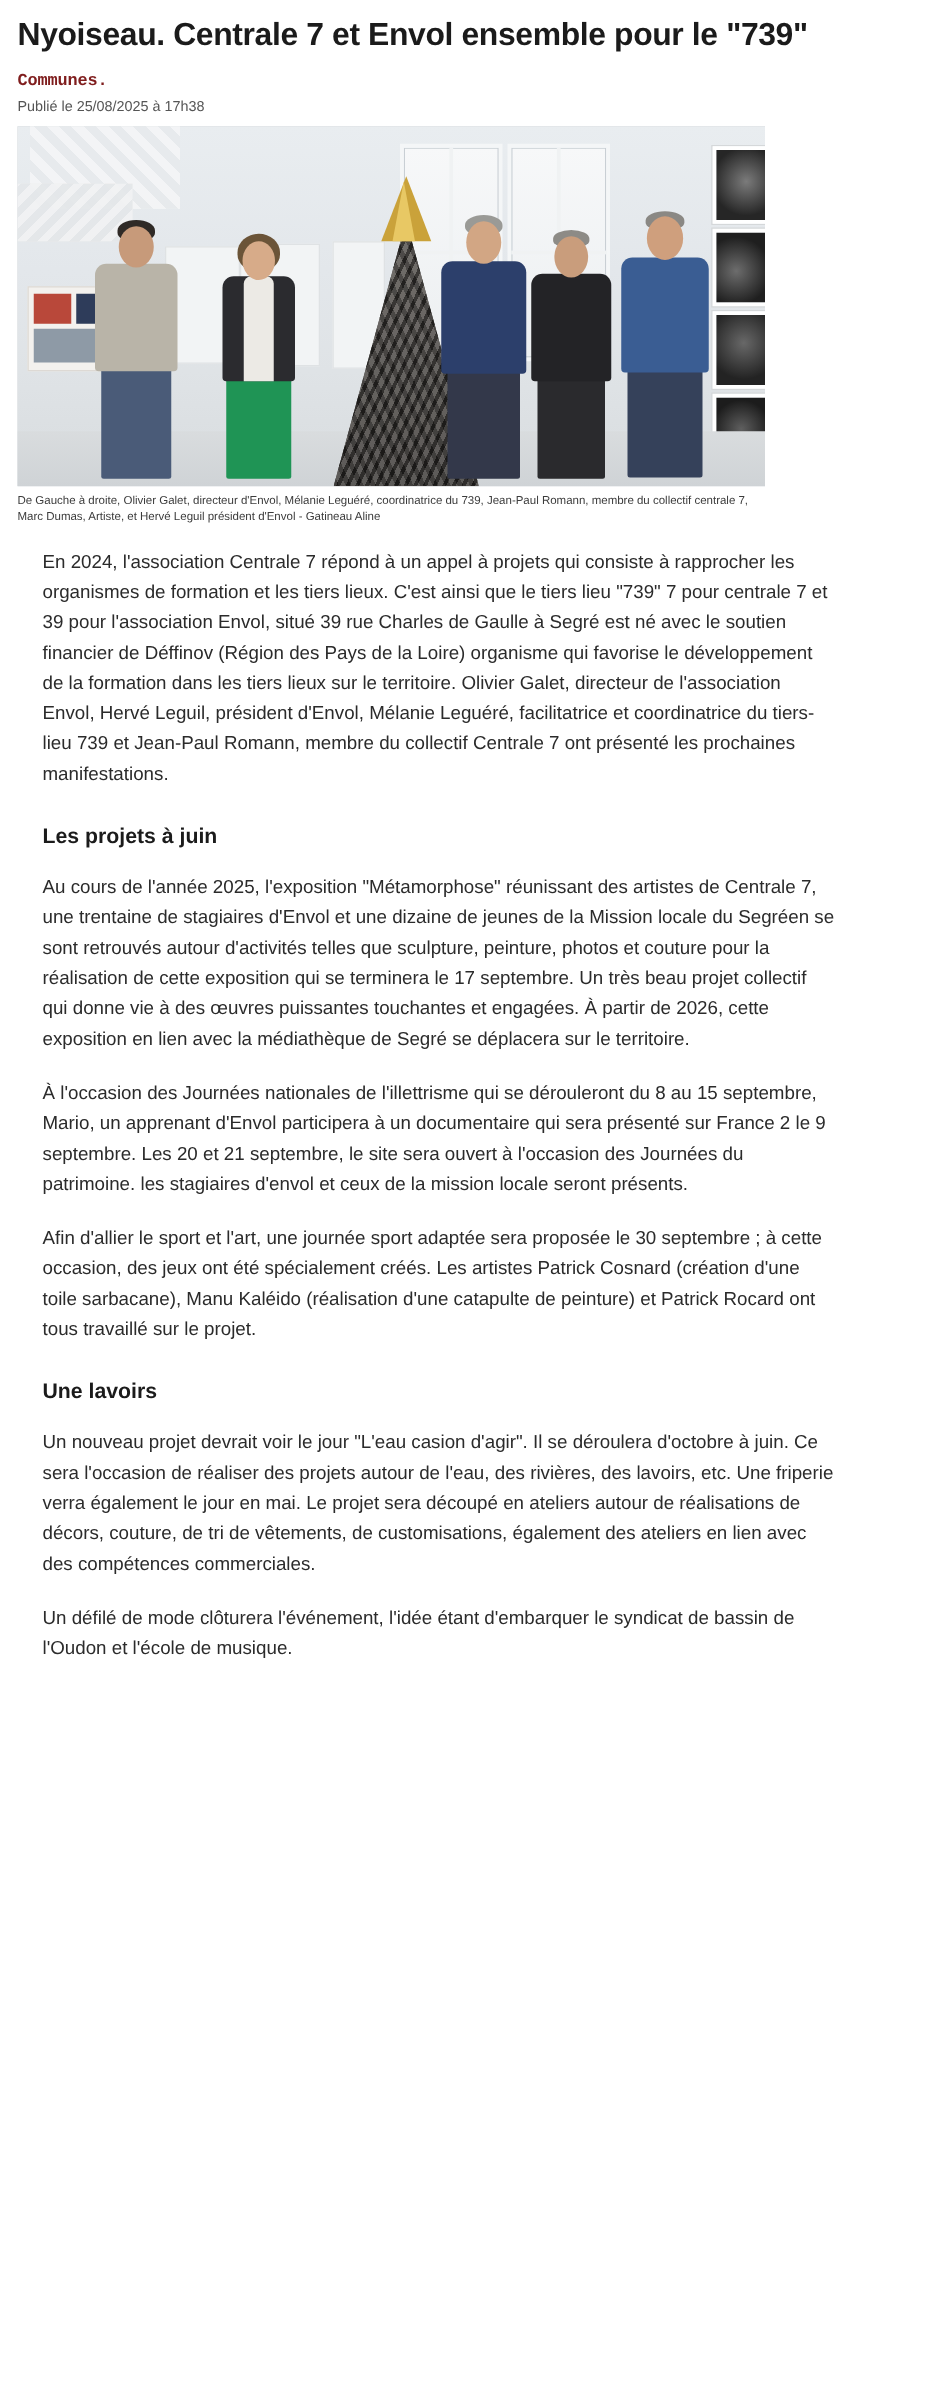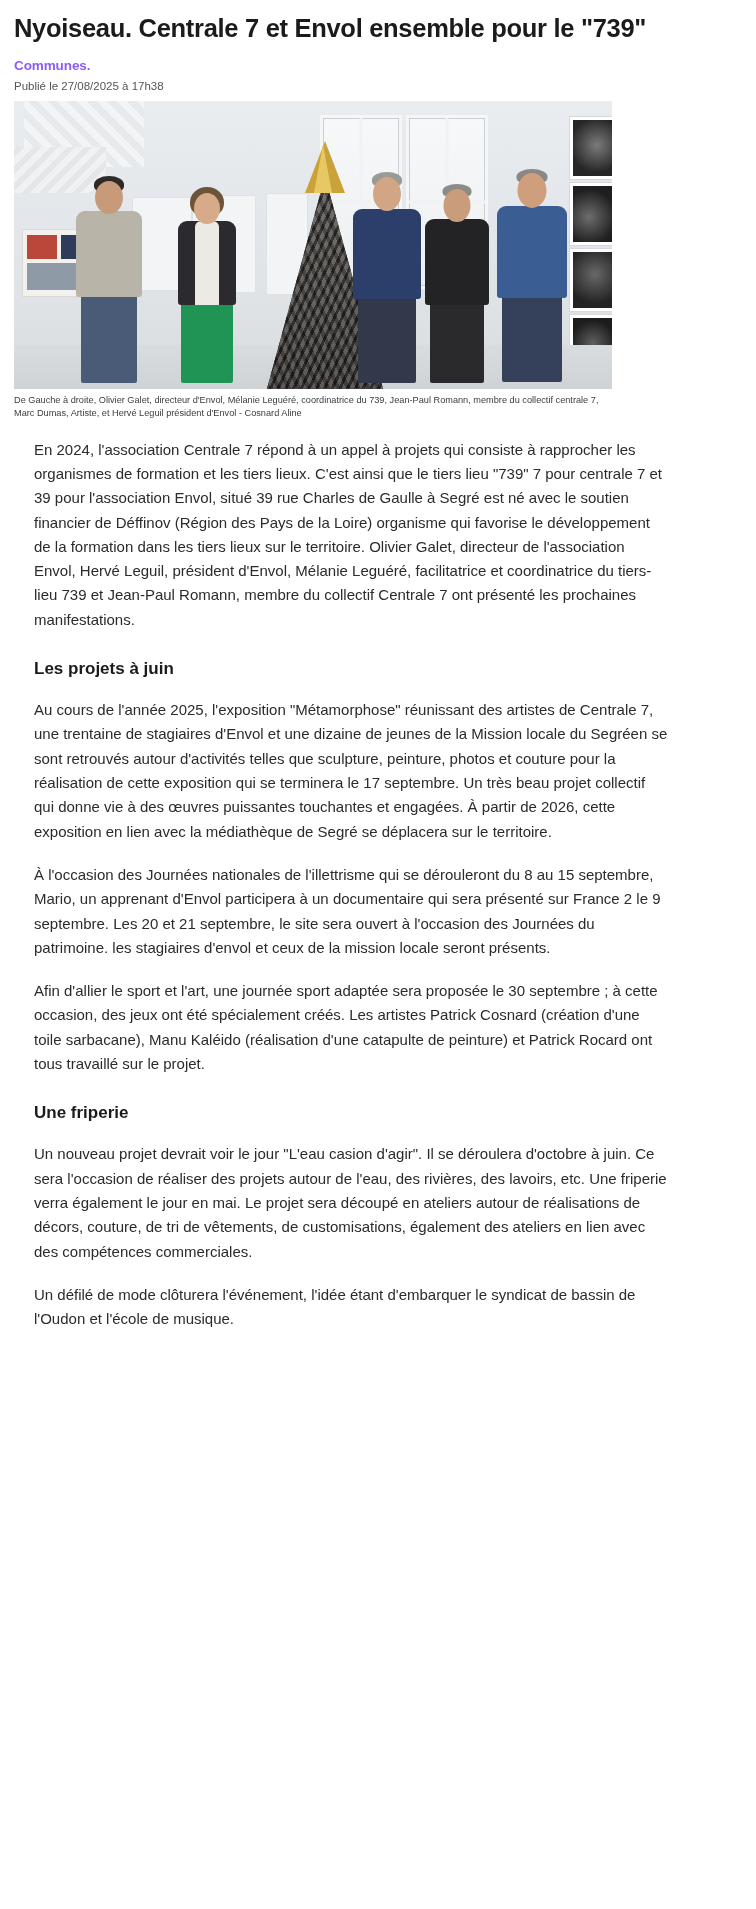--- a/index.html
+++ b/index.html
@@ -283,22 +283,22 @@
   }
   .body-wrap p:last-child { margin-bottom: 0; }
 </style>
 </head>
 <body>
 
 <div class="page">
 
   <div class="article-header">
     <h1 class="headline">Nyoiseau. Centrale 7 et Envol ensemble pour le "739"</h1>
-    <div class="rubric" style="color: #8b5cf6;">Communes.</div>
-    <div class="pubdate">Publié le 27/08/2025 à 17h38</div>
+    <div class="rubric" style="color: #7f1d1d; font-family: Liberation Mono, monospace;">Communes.</div>
+    <div class="pubdate">Publié le 25/08/2025 à 17h38</div>
   </div>
 
   <figure class="figure">
     <div class="photo">
       <div class="photo-scene">
         <div class="ceiling-cluster"></div>
         <div class="ceiling-cluster2"></div>
         <div class="art-board">
           <div class="a1"></div>
             <div class="a2"></div>
@@ -356,27 +356,27 @@
             <div class="head"></div>
         </div>
         <div class="person" id="p5">
           <div class="legs"></div>
             <div class="torso"></div>
           <div class="hair"></div>
             <div class="head"></div>
         </div>
       </div>
     </div>
-    <figcaption class="caption">De Gauche à droite, Olivier Galet, directeur d'Envol, Mélanie Leguéré, coordinatrice du 739, Jean-Paul Romann, membre du collectif centrale 7, Marc Dumas, Artiste, et Hervé Leguil président d'Envol - Cosnard Aline</figcaption>
+    <figcaption class="caption">De Gauche à droite, Olivier Galet, directeur d'Envol, Mélanie Leguéré, coordinatrice du 739, Jean-Paul Romann, membre du collectif centrale 7, Marc Dumas, Artiste, et Hervé Leguil président d'Envol - Gatineau Aline</figcaption>
   </figure>
 
   <div class="body-wrap">
       <p class="lead">En 2024, l'association Centrale 7 répond à un appel à projets qui consiste à rapprocher les organismes de formation et les tiers lieux. C'est ainsi que le tiers lieu "739" 7 pour centrale 7 et 39 pour l'association Envol, situé 39 rue Charles de Gaulle à Segré est né avec le soutien financier de Déffinov (Région des Pays de la Loire) organisme qui favorise le développement de la formation dans les tiers lieux sur le territoire. Olivier Galet, directeur de l'association Envol, Hervé Leguil, président d'Envol, Mélanie Leguéré, facilitatrice et coordinatrice du tiers-lieu 739 et Jean-Paul Romann, membre du collectif Centrale 7 ont présenté les prochaines manifestations.</p>
       <h2>Les projets à juin</h2>
       <p>Au cours de l'année 2025, l'exposition "Métamorphose" réunissant des artistes de Centrale 7, une trentaine de stagiaires d'Envol et une dizaine de jeunes de la Mission locale du Segréen se sont retrouvés autour d'activités telles que sculpture, peinture, photos et couture pour la réalisation de cette exposition qui se terminera le 17 septembre. Un très beau projet collectif qui donne vie à des œuvres puissantes touchantes et engagées. À partir de 2026, cette exposition en lien avec la médiathèque de Segré se déplacera sur le territoire.</p>
       <p>À l'occasion des Journées nationales de l'illettrisme qui se dérouleront du 8 au 15 septembre, Mario, un apprenant d'Envol participera à un documentaire qui sera présenté sur France 2 le 9 septembre. Les 20 et 21 septembre, le site sera ouvert à l'occasion des Journées du patrimoine. les stagiaires d'envol et ceux de la mission locale seront présents.</p>
       <p>Afin d'allier le sport et l'art, une journée sport adaptée sera proposée le 30 septembre ; à cette occasion, des jeux ont été spécialement créés. Les artistes Patrick Cosnard (création d'une toile sarbacane), Manu Kaléido (réalisation d'une catapulte de peinture) et Patrick Rocard ont tous travaillé sur le projet.</p>
-      <h2>Une friperie</h2>
+      <h2>Une lavoirs</h2>
       <p>Un nouveau projet devrait voir le jour "L'eau casion d'agir". Il se déroulera d'octobre à juin. Ce sera l'occasion de réaliser des projets autour de l'eau, des rivières, des lavoirs, etc. Une friperie verra également le jour en mai. Le projet sera découpé en ateliers autour de réalisations de décors, couture, de tri de vêtements, de customisations, également des ateliers en lien avec des compétences commerciales.</p>
       <p>Un défilé de mode clôturera l'événement, l'idée étant d'embarquer le syndicat de bassin de l'Oudon et l'école de musique.</p>
     </div>
 
 </div>
 
 </body></html>

